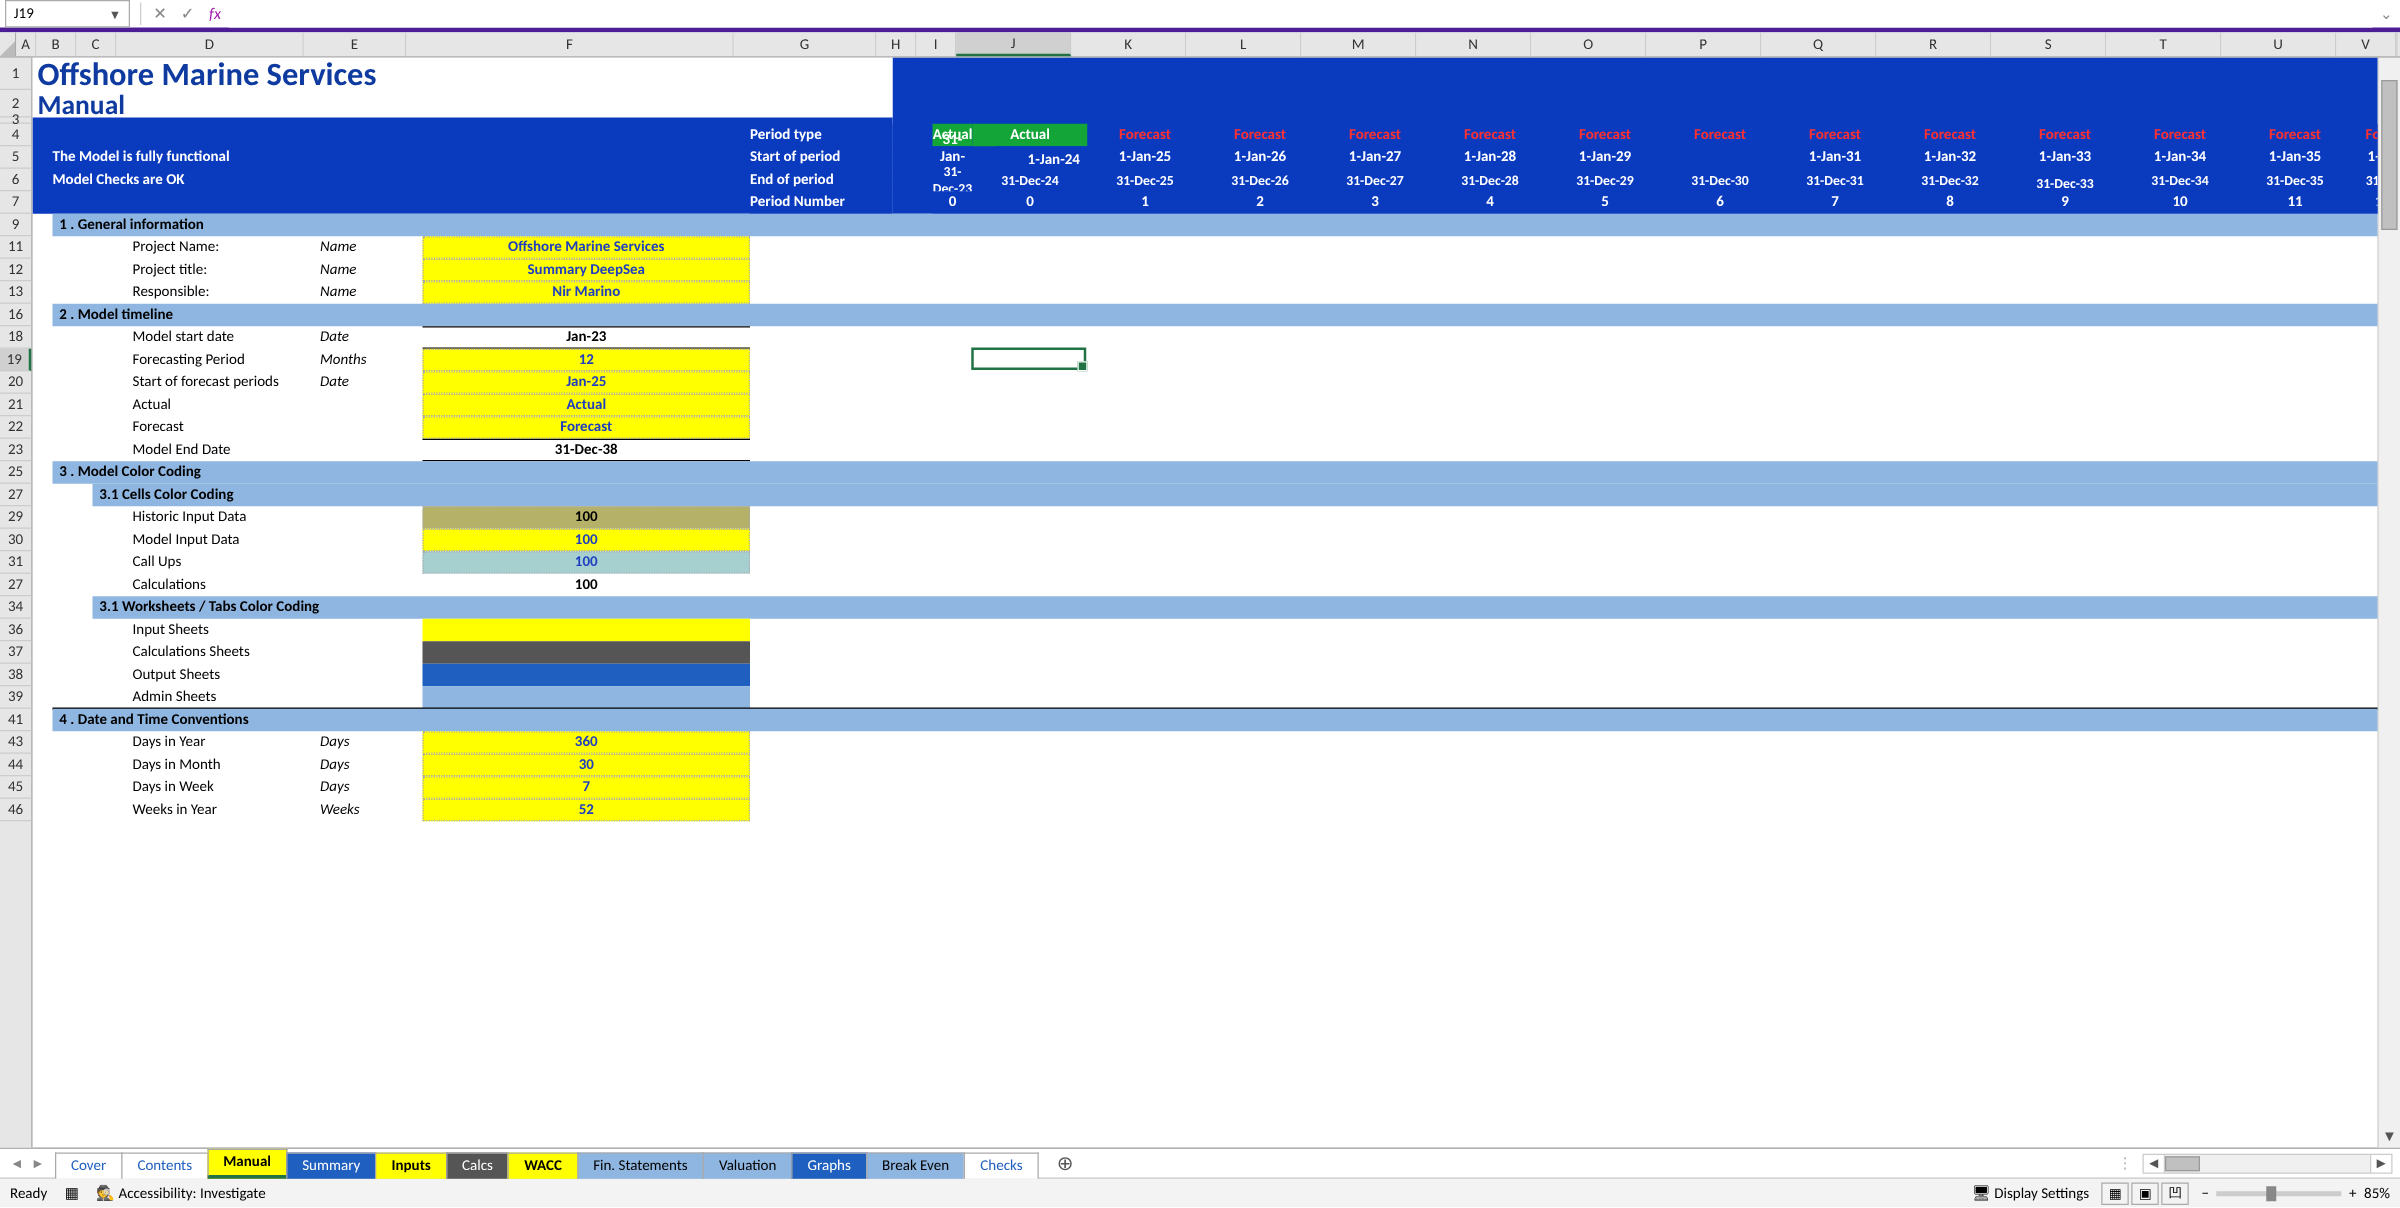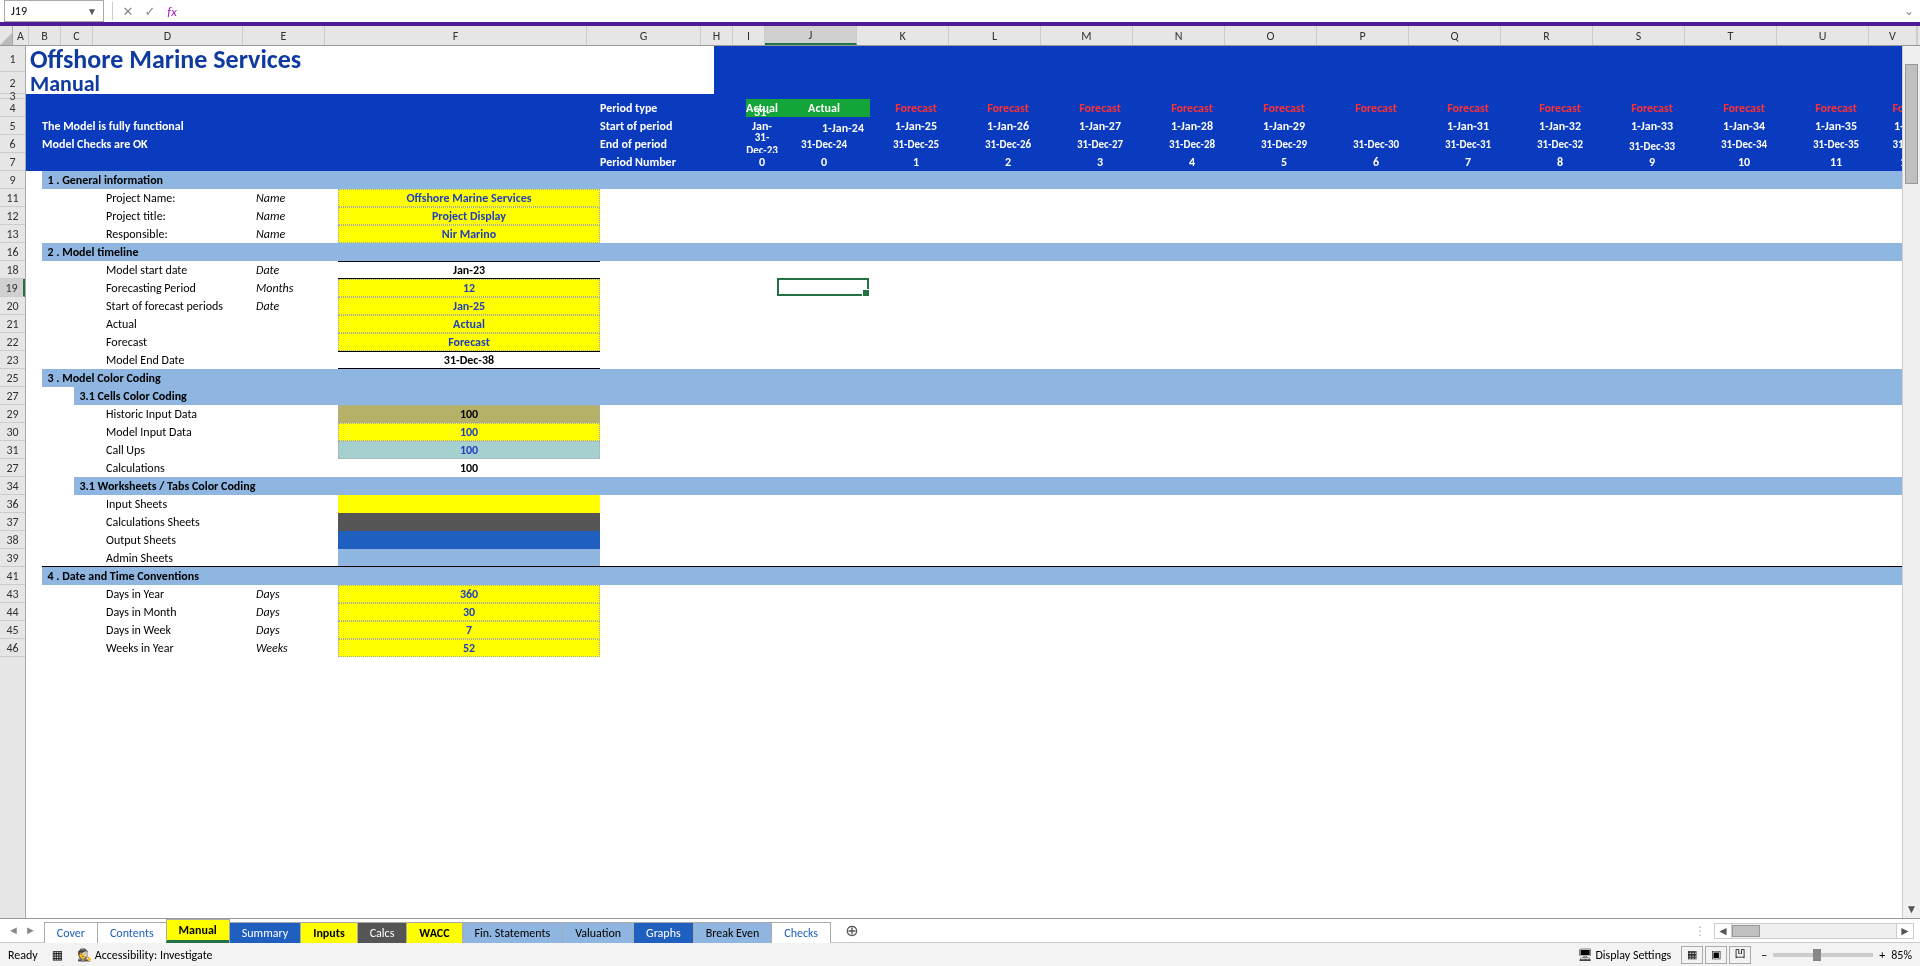--- a/index.html
+++ b/index.html
@@ -372,21 +372,21 @@
       </div>
       <div class="secband" style="position: absolute; top: 125px; left: 16px; width: 1888px; height: 18px; display: flex; align-items: center;">&nbsp;&nbsp;1 .  General information</div>
       <div class="" style="position: absolute; top: 143px; left: 80px; width: 150px; height: 18px; display: flex; align-items: center;">Project Name:</div>
       <div class="lbl-ital" style="position: absolute; top: 143px; left: 230px; width: 82px; height: 18px; display: flex; align-items: center;">Name</div>
       <div class="yellowbox" style="position: absolute; top: 143px; left: 312px; width: 262px; height: 18px; display: flex; align-items: center;">
         <div style="width:100%;text-align:center;">Offshore Marine Services</div>
       </div>
       <div class="" style="position: absolute; top: 161px; left: 80px; width: 150px; height: 18px; display: flex; align-items: center;">Project title:</div>
       <div class="lbl-ital" style="position: absolute; top: 161px; left: 230px; width: 82px; height: 18px; display: flex; align-items: center;">Name</div>
       <div class="yellowbox" style="position: absolute; top: 161px; left: 312px; width: 262px; height: 18px; display: flex; align-items: center;">
-        <div style="width:100%;text-align:center;">Project Display</div>
+        <div style="width:100%;text-align:center;">Summary DeepSea</div>
       </div>
       <div class="" style="position: absolute; top: 179px; left: 80px; width: 150px; height: 18px; display: flex; align-items: center;">Responsible:</div>
       <div class="lbl-ital" style="position: absolute; top: 179px; left: 230px; width: 82px; height: 18px; display: flex; align-items: center;">Name</div>
       <div class="yellowbox" style="position: absolute; top: 179px; left: 312px; width: 262px; height: 18px; display: flex; align-items: center;">
         <div style="width:100%;text-align:center;">Nir Marino</div>
       </div>
       <div class="secband" style="position: absolute; top: 197px; left: 16px; width: 1888px; height: 18px; display: flex; align-items: center;">&nbsp;&nbsp;2 .  Model timeline</div>
       <div class="" style="position: absolute; top: 215px; left: 80px; width: 150px; height: 18px; display: flex; align-items: center;">Model start date</div>
       <div class="lbl-ital" style="position: absolute; top: 215px; left: 230px; width: 82px; height: 18px; display: flex; align-items: center;">Date</div>
       <div class="whitebox bord blk" style="position: absolute; top: 215px; left: 312px; width: 262px; height: 18px; display: flex; align-items: center;">

